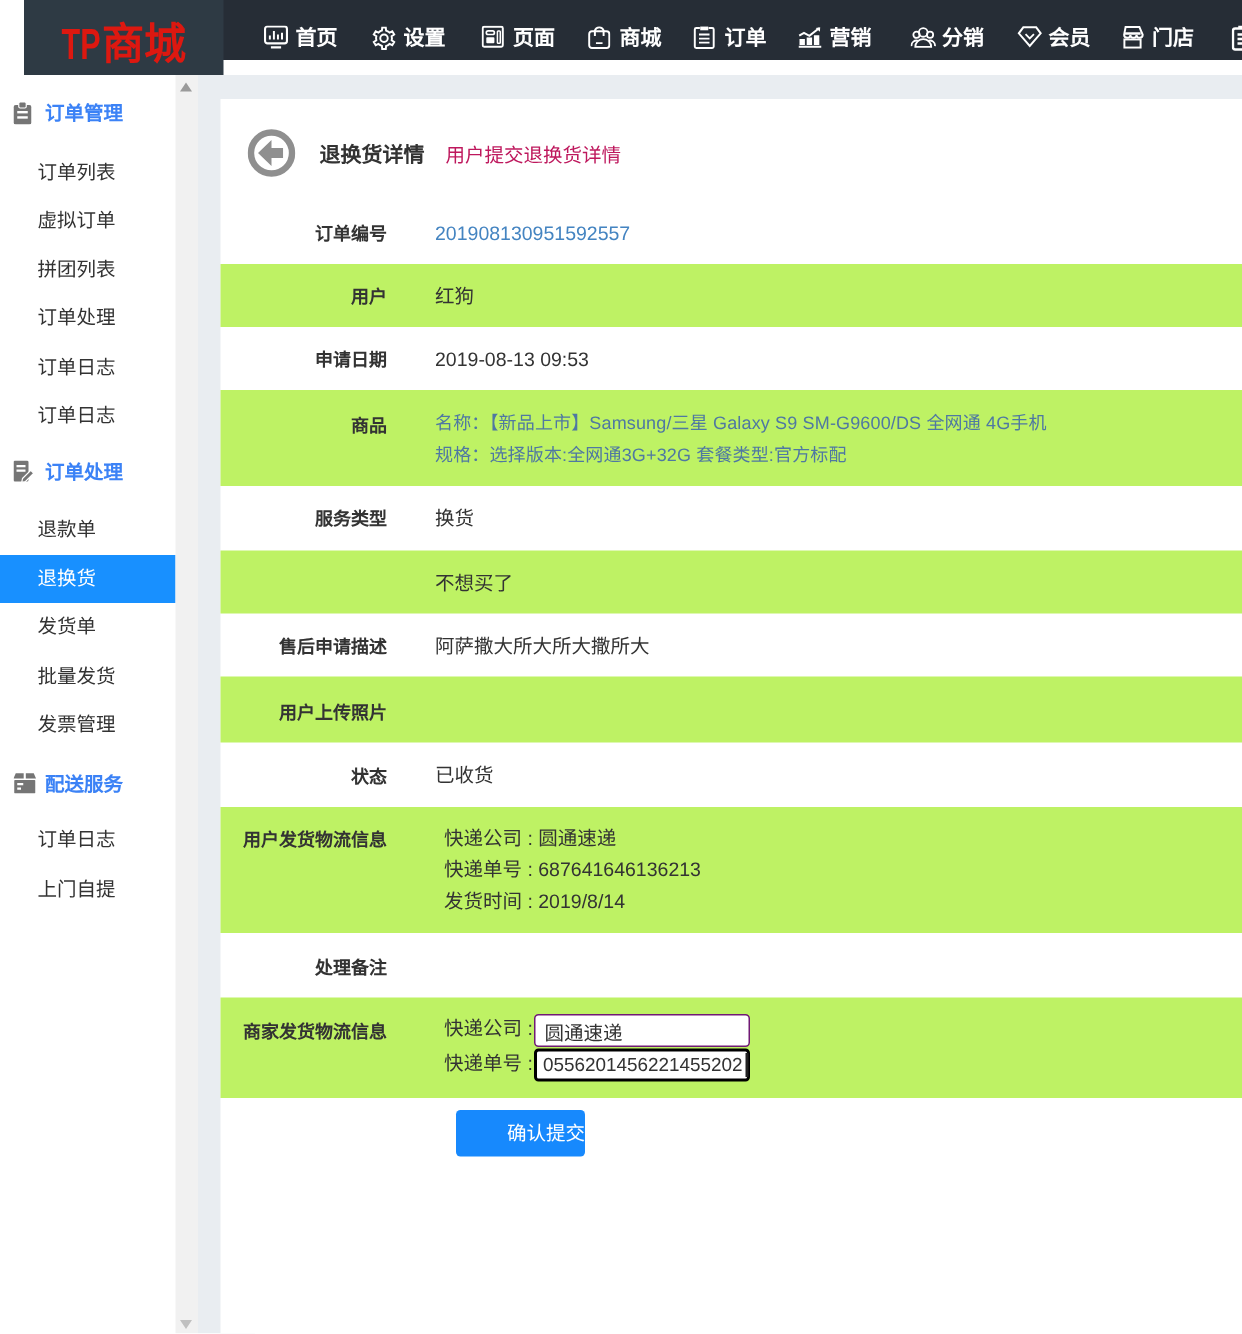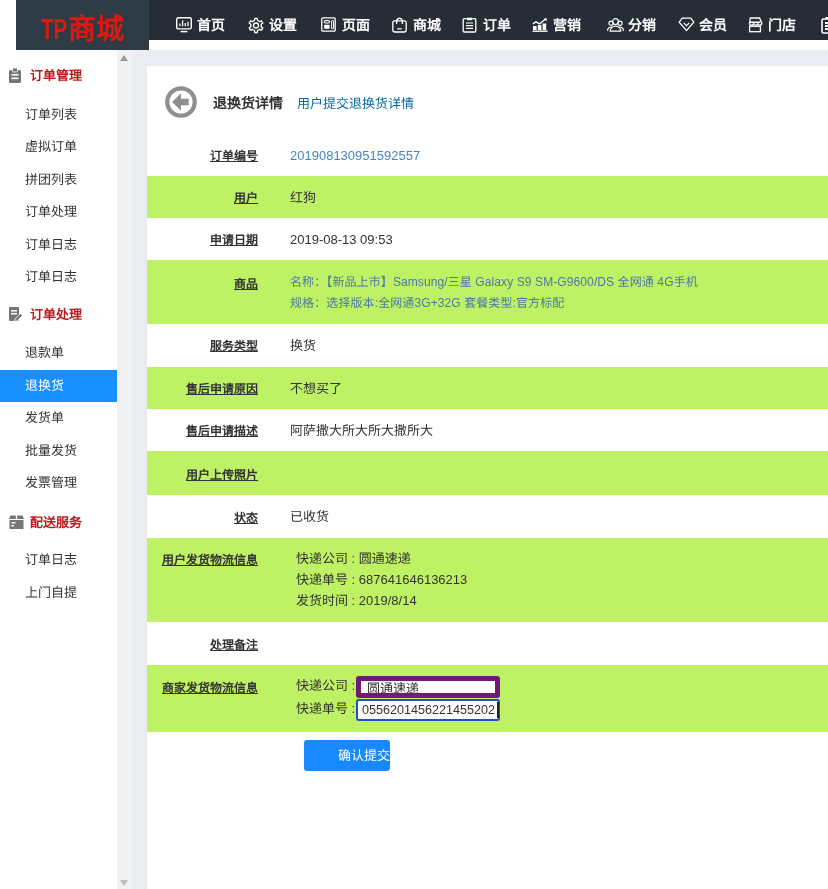--- a/index.html
+++ b/index.html
@@ -10,40 +10,40 @@
 .nitem { position:absolute; top:0; height:50px; color:#fff; font-size:14px; font-weight:bold; white-space:nowrap; }
 .nitem svg { position:absolute; top:17px; left:0; }
 .nitem span { position:absolute; left:21px; top:17px; line-height:16px; }
 #side { position:absolute; left:0; top:50px; width:117px; height:839px; background:#fff; }
 #strack { position:absolute; left:117px; top:50px; width:15px; height:839px; background:#f1f1f1; }
 #strack .up { position:absolute; left:3px; top:5px; width:0; height:0; border:4.5px solid transparent; border-bottom:6px solid #9a9a9a; border-top:none; }
 #strack .dn { position:absolute; left:3px; bottom:3px; width:0; height:0; border:4.5px solid transparent; border-top:6px solid #c0c0c0; border-bottom:none; }
 #bg { position:absolute; left:132px; top:50px; width:696px; height:839px; background:#e9edf1; }
 #card { position:absolute; left:147px; top:66px; width:681px; height:823px; background:#fff; }
 
-.shead { position:relative; height:33px; line-height:33px; font-size:13px; font-weight:bold; color:#b91c1c; padding-left:30px; }
+.shead { position:relative; height:33px; line-height:33px; font-size:13px; font-weight:bold; color:#3b82f6; padding-left:30px; }
 .shead svg { position:absolute; left:9px; top:9px; }
 .sitem { height:32.5px; line-height:32.5px; font-size:13px; color:#333; padding-left:25px; }
 .sitem.sel { background:#1890ff; color:#fff; }
 
 #back { position:absolute; left:18px; top:20px; width:32px; height:32px; }
 #title { position:absolute; left:66px; top:26px; font-size:14px; font-weight:bold; color:#333; }
-#subtitle { position:absolute; left:150px; top:27px; font-size:13px; color:#0369a1; }
+#subtitle { position:absolute; left:150px; top:27px; font-size:13px; color:#be185d; }
 
 .row { position:absolute; left:0; width:681px; font-size:13px; color:#333; }
 .row.alt { background:#bef264;padding-left:45px; }
-.row .lb { position:absolute; left:0; top:0; width:111px; text-align:right; font-weight:bold; font-size:12px;text-decoration:underline; }
+.row .lb { position:absolute; left:0; top:0; width:111px; text-align:right; font-weight:bold; font-size:12px; }
 .row .vl { position:absolute; left:143px; top:0; white-space:nowrap; }
 .lh42 .lb { line-height:45px; } .lh42 .vl { line-height:43px; }
 .lh43 .lb { line-height:47px; } .lh43 .vl { line-height:44px; }
 .lh44 .lb { line-height:48px; }
 .blue1 { color:#4484c1; }
 .blue2 { color:#4f78a2; letter-spacing:0.1px; }
-input.txt { width:144px; height:22px; border:5px solid #701a75; border-radius:3px; font-size:13px; color:#333; padding:0 6px; font-family:"Liberation Sans",sans-serif; outline:none; background:#fff; }
-input.txt.focus { border:2px solid #1d4ed8; padding:0 0 0 4px; font-size:12.6px; }
+input.txt { width:144px; height:22px; border:1px solid #701a75; border-radius:3px; font-size:13px; color:#333; padding:0 6px; font-family:"Liberation Sans",sans-serif; outline:none; background:#fff; }
+input.txt.focus { border:2px solid #000000; padding:0 0 0 4px; font-size:12.6px; }
 #btn { position:absolute; left:157px; top:674px; width:86px; height:31px; background:#1789fd; color:#fff; font-size:13px; text-align:right; line-height:31px; border-radius:3px; }
 </style>
 </head>
 <body>
 <div id="bg"></div>
 <div id="nav">
   <div id="logo">
     <svg width="133" height="50">
       <text x="25" y="39" font-size="29" font-weight="bold" fill="#dd1810" textLength="26" lengthAdjust="spacingAndGlyphs">TP</text>
       <text x="52" y="39" font-size="29" font-weight="bold" fill="#dd1810" textLength="56" lengthAdjust="spacingAndGlyphs">商城</text>
@@ -201,21 +201,20 @@
     </div>
   <div class="row alt" style="top:194px;height:64px">
       <div class="lb" style="line-height:21px;padding-top:13.5px">商品</div>
       <div class="vl blue2" style="line-height:21px;padding-top:12px;font-size:12px">名称：【新品上市】Samsung/三星 Galaxy S9 SM-G9600/DS 全网通 4G手机<br>规格：选择版本:全网通3G+32G 套餐类型:官方标配</div>
     </div>
   <div class="row lh42" style="top:258px;height:42px">
       <div class="lb">服务类型</div>
       <div class="vl">换货</div>
     </div>
   <div class="row alt lh46 lh42" style="top:301px;height:42px">
-      <div class="lb">售后申请原因</div>
       <div class="vl">不想买了</div>
     </div>
   <div class="row lh42" style="top:343px;height:42px">
       <div class="lb">售后申请描述</div>
       <div class="vl">阿萨撒大所大所大撒所大</div>
     </div>
   <div class="row alt lh44" style="top:385px;height:44px">
       <div class="lb">用户上传照片</div>
     </div>
   <div class="row lh43" style="top:429px;height:43px">

